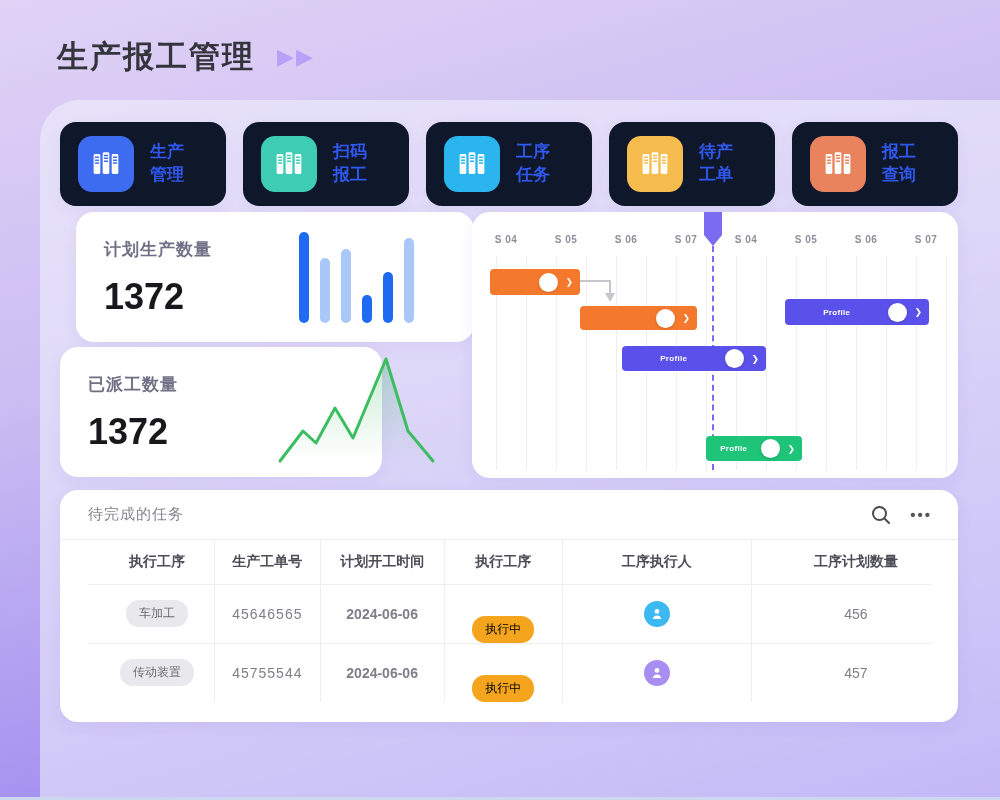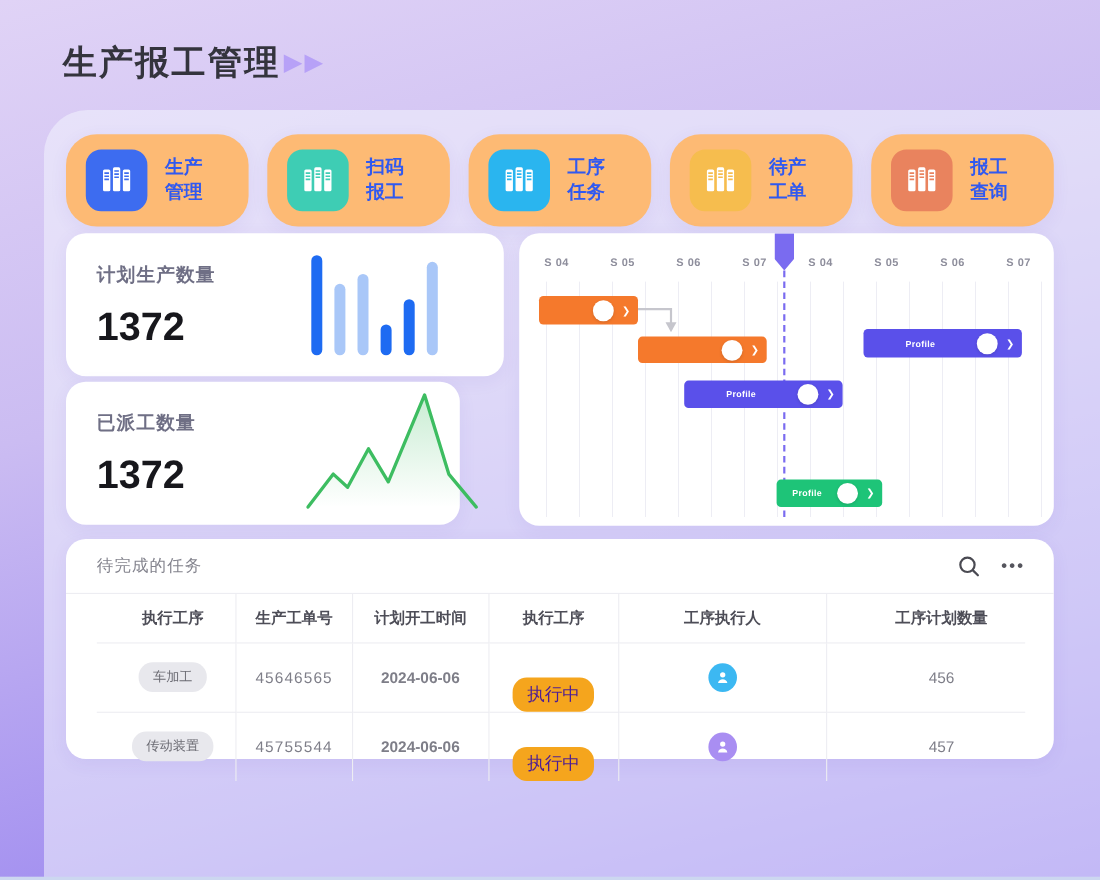--- a/index.html
+++ b/index.html
@@ -2,40 +2,40 @@
 <html><head>
 <meta charset="utf-8">
 <style>
   * { margin:0; padding:0; box-sizing:border-box; }
   html,body { width:1000px; height:800px; overflow:hidden; }
   body {
     font-family:"Liberation Sans","DejaVu Sans",sans-serif;
     background:linear-gradient(165deg,#e0d3f6 0%,#cbbcf2 38%,#a390f0 78%,#8a70ee 100%);
     position:relative;
   }
-  .header { position:absolute; left:57px; top:36px; display:flex; align-items:center; gap:3px; z-index:3;justify-content:flex-end; }
+  .header { position:absolute; left:57px; top:36px; display:flex; align-items:center; gap:22px; z-index:3;justify-content:flex-end; }
   .page-title { font-size:31px; font-weight:800; color:#34343d; letter-spacing:2px; }
   .title-arrows { display:flex; gap:2px; }
   .title-arrows span { color:#b7a1f7; font-size:22px; line-height:1; }
   .panel {
     position:absolute; left:40px; top:100px; width:960px; height:700px;
     background:rgba(243,244,253,0.55); border-top-left-radius:40px; z-index:1;
   }
   .card { position:absolute; background:#fff; border-radius:18px; box-shadow:0 4px 16px rgba(80,60,180,0.07); }
 
   
   .nav-row { position:absolute; left:20px; top:22px; width:898px; height:84px; display:flex; gap:17px; }
-  .nav-btn { flex:1; background:#fdba74; border-radius:28px; box-shadow:0 4px 16px rgba(80,60,180,0.07);
+  .nav-btn { flex:1; background:#0f172a; border-radius:16px; box-shadow:0 4px 16px rgba(80,60,180,0.07);
     display:flex; align-items:center; gap:16px; padding-left:18px; cursor:pointer; }
   .nav-icon { width:56px; height:56px; border-radius:14px; display:flex; align-items:center; justify-content:center; flex:none; }
   .nav-label { font-size:17px; font-weight:700; color:#3059f0; line-height:1.35; }
 
   
-  .stat-card1 { left:20px; top:112px; width:398px; height:130px; }
-  .stat-card2 { left:20px; top:247px; width:358px; height:130px; }
+  .stat-card1 { left:36px; top:112px; width:398px; height:130px; }
+  .stat-card2 { left:20px; top:247px; width:322px; height:130px; }
   .stat-label { position:absolute; left:28px; top:26px; font-size:17px; color:#6f6f85; font-weight:600; letter-spacing:1px; }
   .stat-value { position:absolute; left:28px; top:64px; font-size:36px; font-weight:800; color:#17171c; }
   .barchart { position:absolute; left:223px; bottom:19px; width:130px; height:92px; display:flex; align-items:flex-end; gap:11px; }
   .barchart .bar { width:10px; border-radius:5px; }
   .linechart { position:absolute; left:214px; top:2px; }
 
   
   .gantt-card { left:432px; top:112px; width:486px; height:266px; }
   .g-timeline { position:absolute; left:4px; top:22px; width:480px; display:flex; }
   .g-timeline span { width:60px; text-align:center; font-size:10px; font-weight:700; color:#8e8e9c; letter-spacing:0.5px; }
@@ -44,36 +44,36 @@
   .g-marker { position:absolute; left:232px; top:0; width:18px; height:34px; background:#7a6bf0;
     clip-path:polygon(0 0,100% 0,100% 68%,50% 100%,0 68%); }
   .g-dash { position:absolute; left:240px; top:34px; height:224px; border-left:2px dashed #7a6bf0; }
   .gbar { position:absolute; border-radius:4px; display:flex; align-items:center; justify-content:flex-end; gap:7px; padding:0 7px; cursor:pointer; }
   .gbar-label { margin:auto; color:#fff; font-size:8px; font-weight:700; letter-spacing:0.3px; }
   .gbar-circle { width:19px; height:19px; border-radius:50%; background:#fff; flex:none; box-shadow:0 1px 3px rgba(0,0,0,0.15); }
   .gbar-chevron { color:#fff; font-size:9px; font-weight:700; }
   .g-connector { position:absolute; left:106px; top:60px; }
 
   
-  .tasks-card { left:20px; top:390px; width:898px; height:200px; }
+  .tasks-card { left:20px; top:390px; width:898px; height:232px; }
   .tasks-head { height:50px; display:flex; align-items:center; border-bottom:1px solid #ededf2; }
   .tasks-title { margin-left:28px; font-size:15px; color:#84848e; letter-spacing:1px; }
   .tasks-actions { margin-left:auto; margin-right:26px; display:flex; align-items:center; gap:18px; }
   .dots-icon { color:#55555d; font-size:15px; letter-spacing:2px; font-weight:700; cursor:pointer; }
   table.tasks { width:844px; margin:0 26px 0 28px; border-collapse:collapse; table-layout:fixed; }
   table.tasks th, table.tasks td { border-right:1px solid #ededf2; border-bottom:1px solid #ededf2; text-align:center; }
   table.tasks th:last-child, table.tasks td:last-child { border-right:none;padding-left:28px; }
   table.tasks tr:last-child td { border-bottom:none; }
   table.tasks th { height:44px; font-size:14px; color:#4d4d57; font-weight:700; }
   table.tasks td { height:38px; font-size:14px; color:#7e7e88; }
   th.c1, td.c1 { text-align:left; padding-left:12px; }
   .order-no { font-size:15px; letter-spacing:1px; color:#7e7e88; }
   .date-cell { color:#5d5d66; font-weight:600; font-size:13.5px; }
   .proc-pill { display:inline-block; background:#e8e8ed; color:#6b6b73; font-size:12px; padding:5px 13px; border-radius:13px; }
-  .status-pill { display:inline-block; color:#4c1d95; font-size:16px; padding:5px 13px; border-radius:13px;margin-top:31px; }
+  .status-pill { display:inline-block; color:#000000; font-size:12px; padding:5px 13px; border-radius:13px;margin-top:31px; }
   .avatar { width:26px; height:26px; border-radius:50%; margin:0 auto; display:flex; align-items:center; justify-content:center; }
   .bottom-edge { position:absolute; left:0; bottom:0; width:100%; height:3px; background:#ccd7f0; z-index:4; }
 </style>
 </head>
 <body>
 
 <div class="header">
   <div class="page-title">生产报工管理</div>
   <div class="title-arrows">
     <span>▶</span>

